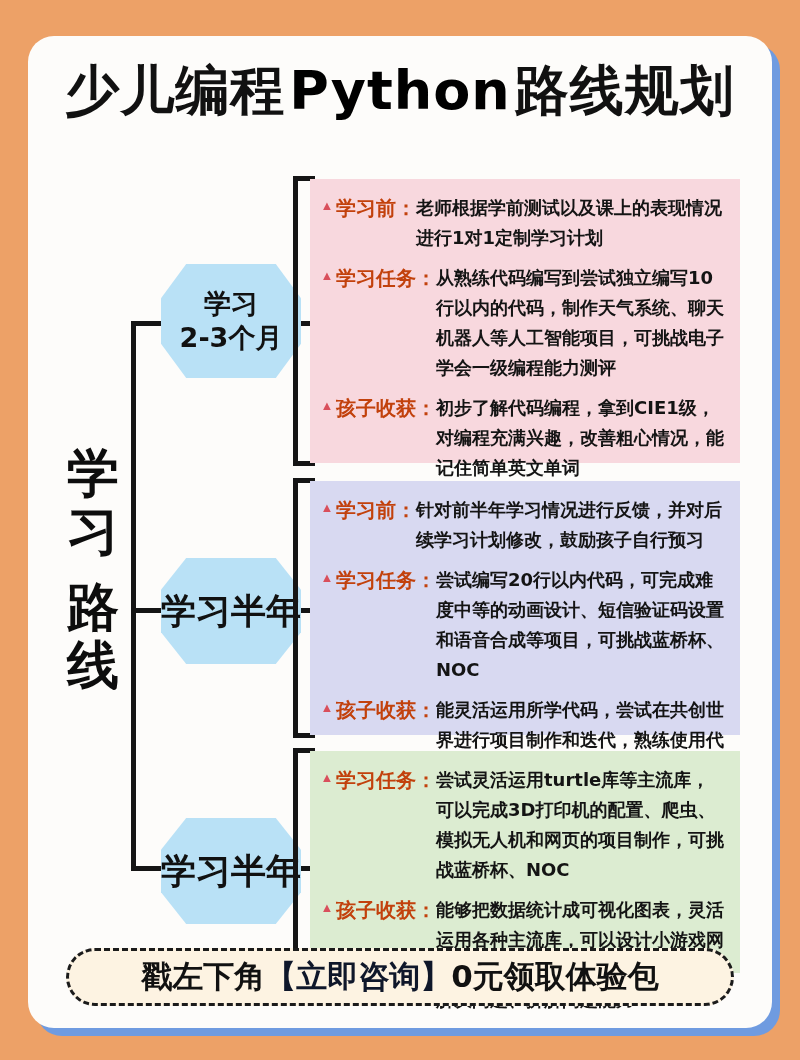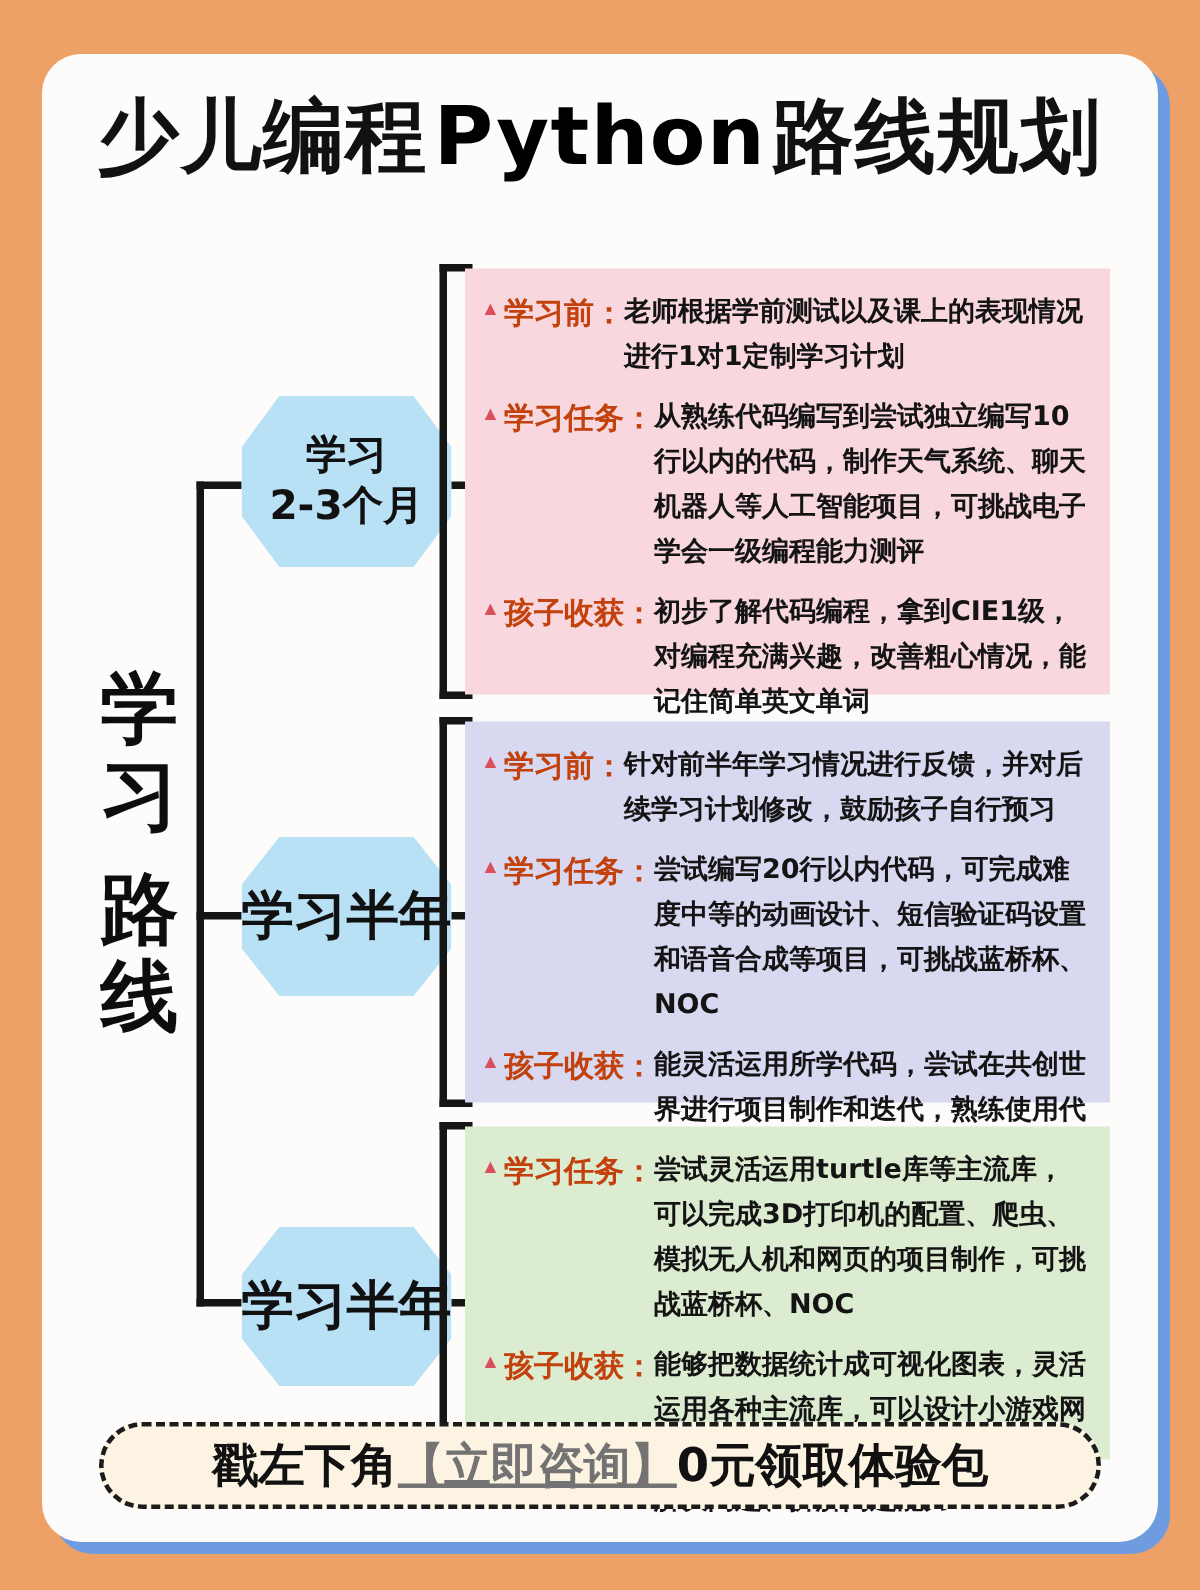--- a/index.html
+++ b/index.html
@@ -161,21 +161,21 @@
     display: flex;
     align-items: center;
     justify-content: center;
     white-space: nowrap;
     font-family: "DejaVu Sans", "Liberation Sans", sans-serif;
     font-size: 31px;
     font-weight: 900;
     color: #111;
     letter-spacing: 0px;
   }
-  #banner .red { color: #737373; text-decoration: underline; }
+  #banner .red { color: #0f172a; }
 </style>
 </head>
 <body>
 
 <div id="card">
 
   <div id="title">
     <span>少儿编程</span><span class="red">Python</span><span>路线规划</span>
   </div>
 

